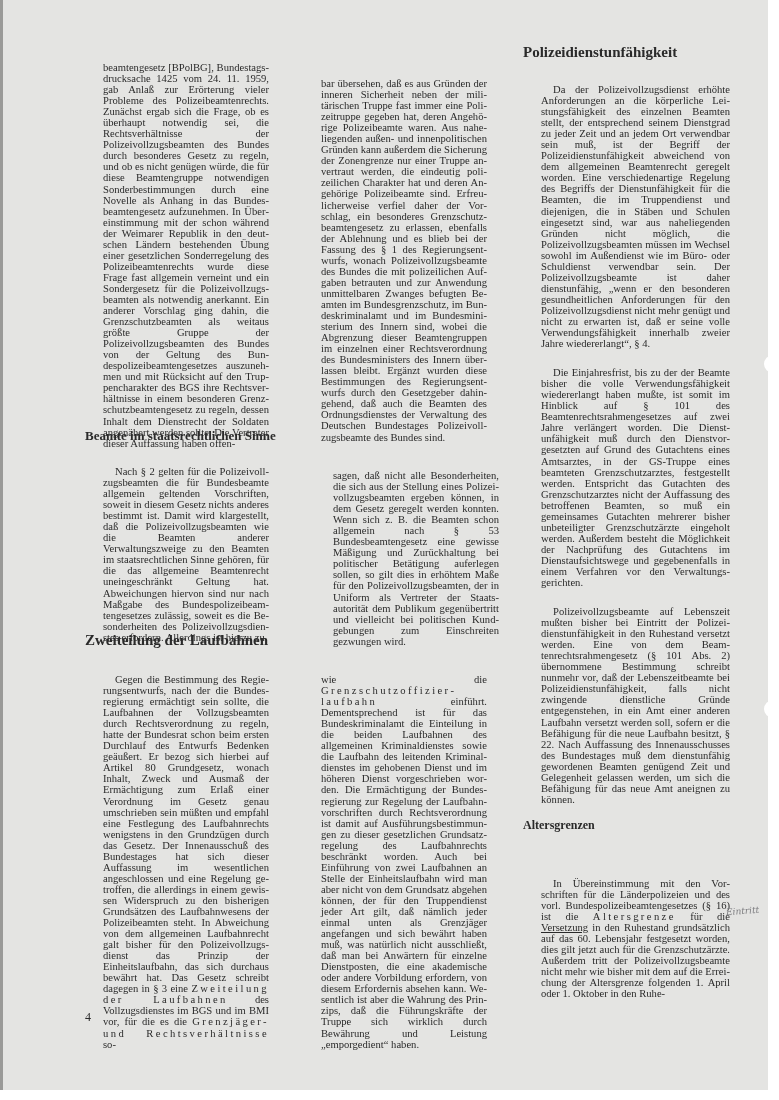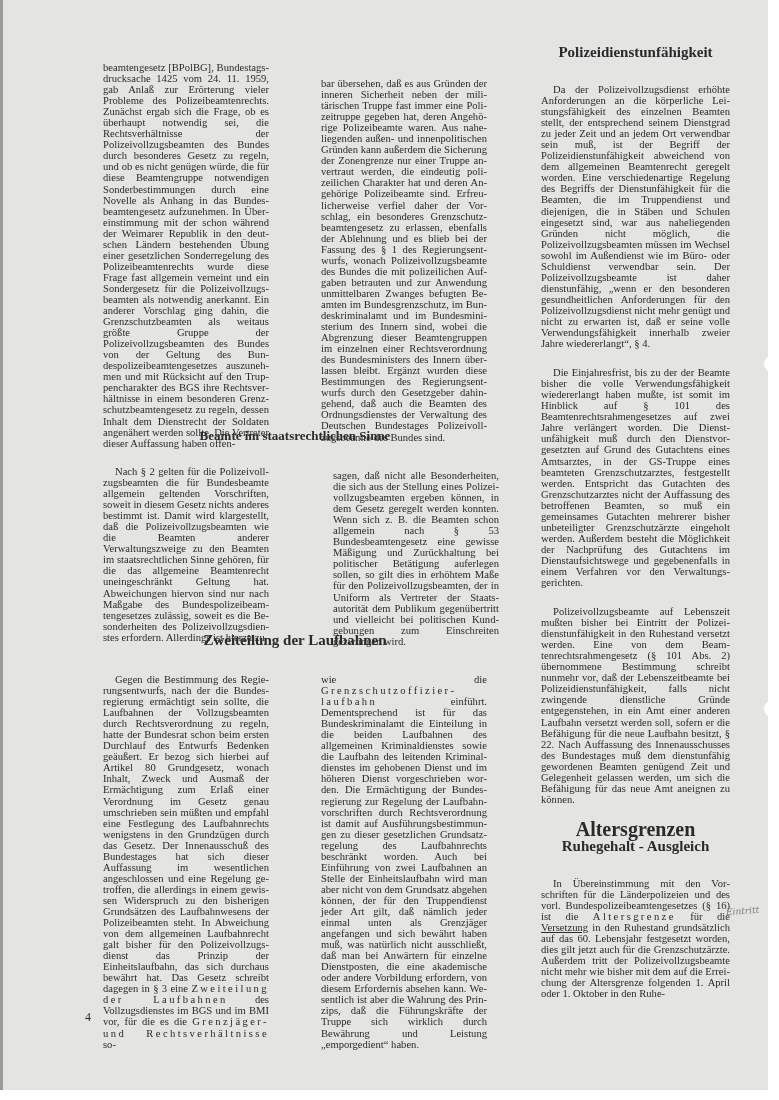--- a/index.html
+++ b/index.html
@@ -24,21 +24,20 @@
     text-align: justify;
     hyphens: manual;
   }
   .col p { margin: 18px; }
   .col p.indent { text-indent: 12px; }
   .heading {
     position: absolute;
     font-family: "Liberation Serif", "DejaVu Serif", serif;
     font-weight: bold;
     color: #2a2a2a;
-    text-align: center;
     white-space: nowrap;
   }
   .spaced { letter-spacing: 2.4px; }
   .ul { text-decoration: underline; }
   .pagenum {
     position: absolute; left: 82px; top: 1010px;
     font-family: "Liberation Serif", "DejaVu Serif", serif;
     font-size: 12px; color: #2a2a2a;
   }
   .margin-note {
@@ -94,22 +93,21 @@
   </div>
 
   <div class="heading" style="left:520px; top:44px; width:225px; font-size:15px;">Polizeidienstunfähigkeit</div>
 
   <div class="col" style="left:520px; top:66px; width:225px;">
     <p class="indent">Da der Polizeivollzugsdienst erhöhte Anforderungen an die körperliche Lei­stungsfähigkeit des einzelnen Beamten stellt, der entsprechend seinem Dienst­grad zu jeder Zeit und an jedem Ort verwendbar sein muß, ist der Begriff der Polizeidienstunfähigkeit abweichend von dem allgemeinen Beamtenrecht ge­regelt worden. Eine verschiedenartige Regelung des Begriffs der Dienstunfä­higkeit für die Beamten, die im Trup­pendienst und diejenigen, die in Stäben und Schulen eingesetzt sind, war aus naheliegenden Gründen nicht möglich, die Polizeivollzugsbeamten müssen im Wechsel sowohl im Außendienst wie im Büro- oder Schuldienst verwendbar sein. Der Polizeivollzugsbeamte ist da­her dienstunfähig, „wenn er den beson­deren gesundheitlichen Anforderungen für den Polizeivollzugsdienst nicht mehr genügt und nicht zu erwarten ist, daß er seine volle Verwendungsfähig­keit innerhalb zweier Jahre wieder­erlangt“, § 4.</p>
     <p class="indent">Die Einjahresfrist, bis zu der der Beamte bisher die volle Verwendungs­fähigkeit wiedererlangt haben mußte, ist somit im Hinblick auf § 101 des Beamtenrechtsrahmengesetzes auf zwei Jahre verlängert worden. Die Dienst­unfähigkeit muß durch den Dienstvor­gesetzten auf Grund des Gutachtens eines Amtsarztes, in der GS-Truppe eines beamteten Grenzschutzarztes, festgestellt werden. Entspricht das Gut­achten des Grenzschutzarztes nicht der Auffassung des betroffenen Beamten, so muß ein gemeinsames Gutachten mehrerer bisher unbeteiligter Grenz­schutzärzte eingeholt werden. Außer­dem besteht die Möglichkeit der Nach­prüfung des Gutachtens im Dienstauf­sichtswege und gegebenenfalls in einem Verfahren vor den Verwaltungs­gerichten.</p>
     <p class="indent">Polizeivollzugsbeamte auf Lebenszeit mußten bisher bei Eintritt der Polizei­dienstunfähigkeit in den Ruhestand versetzt werden. Eine von dem Beam­tenrechtsrahmengesetz (§ 101 Abs. 2) übernommene Bestimmung schreibt nunmehr vor, daß der Lebenszeit­beamte bei Polizeidienstunfähigkeit, falls nicht zwingende dienstliche Gründe entgegenstehen, in ein Amt einer anderen Laufbahn versetzt wer­den soll, sofern er die Befähigung für die neue Laufbahn besitzt, § 22. Nach Auffassung des Innenausschusses des Bundestages muß dem dienstunfähig gewordenen Beamten genügend Zeit und Gelegenheit gelassen werden, um sich die Befähigung für das neue Amt aneignen zu können.</p>
   </div>
 
-  <div class="heading" style="left:520px; top:818px; width:225px; font-size:20px;">Altersgrenzen</div>
-  <div class="heading" style="left:520px; top:838px; width:225px; font-size:15px;">Ruhegehalt - Ausgleich</div>
+  <div class="heading" style="left:520px; top:818px; width:225px; font-size:12px;">Altersgrenzen</div>
 
   <div class="col" style="left:520px; top:860px; width:225px;">
     <p class="indent">
       <span>In Übereinstimmung mit den Vor­schriften für die Länderpolizeien und des vorl. Bundespolizeibeamtengeset­zes (§ 16) ist die</span>
       <span class="spaced">Altersgrenze</span>
       <span>für die</span>
       <span class="ul">Versetzung</span>
       <span>in den Ruhestand grundsätzlich auf das 60. Lebensjahr festgesetzt worden, dies gilt jetzt auch für die Grenzschutzärzte. Außerdem tritt der Polizeivollzugsbeamte nicht mehr wie bisher mit dem auf die Errei­chung der Altersgrenze folgenden 1. April oder 1. Oktober in den Ruhe-</span>
     </p>
   </div>

